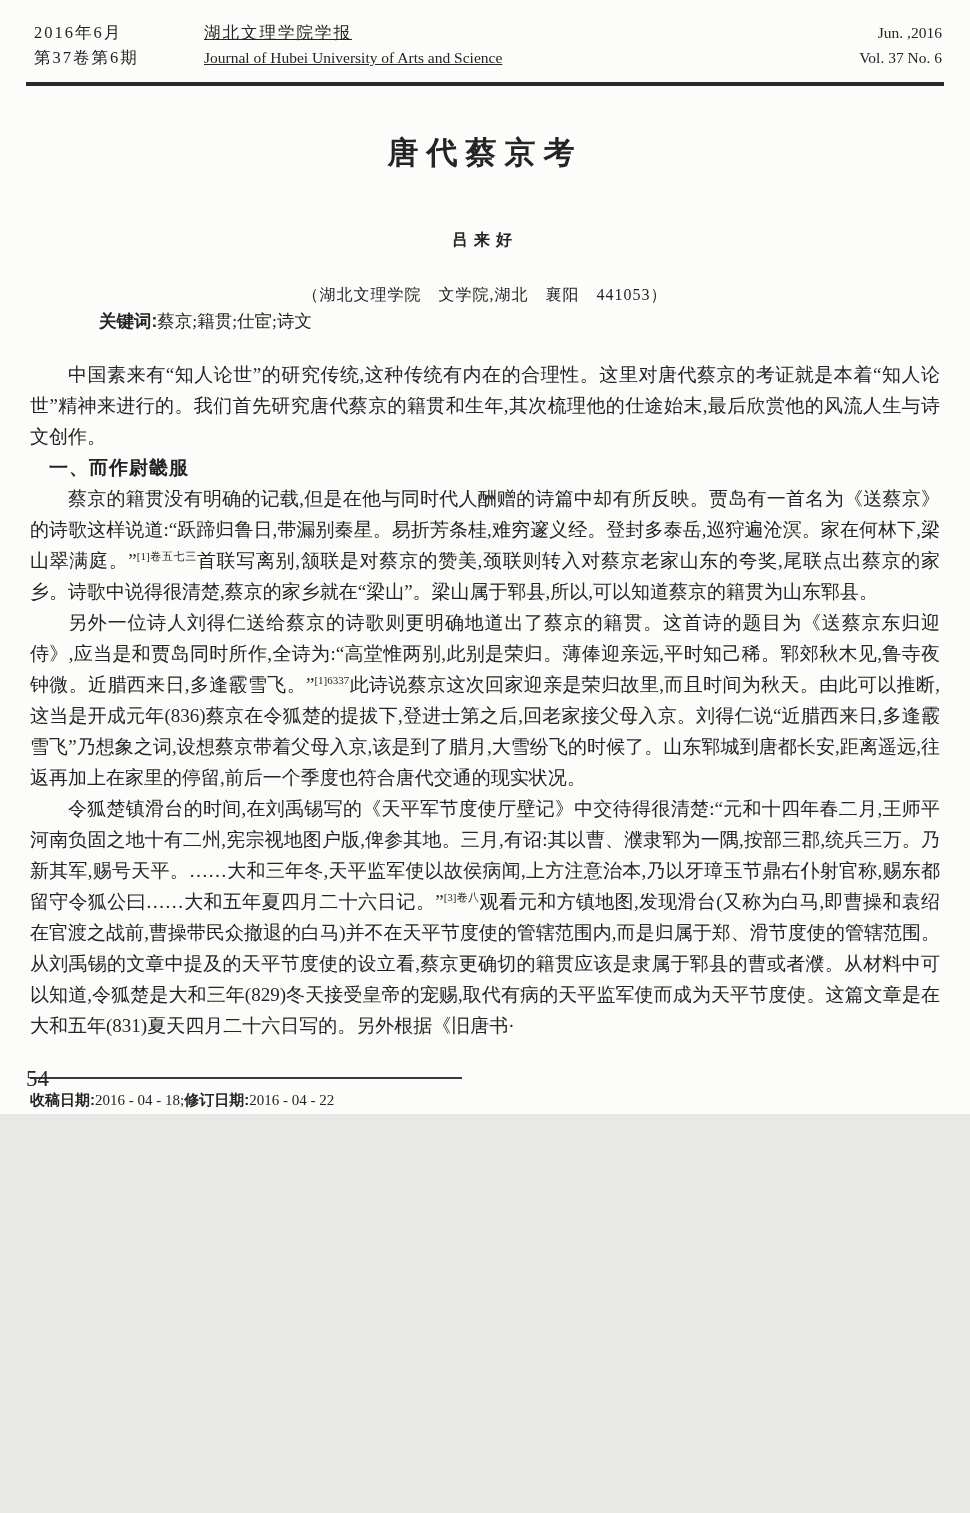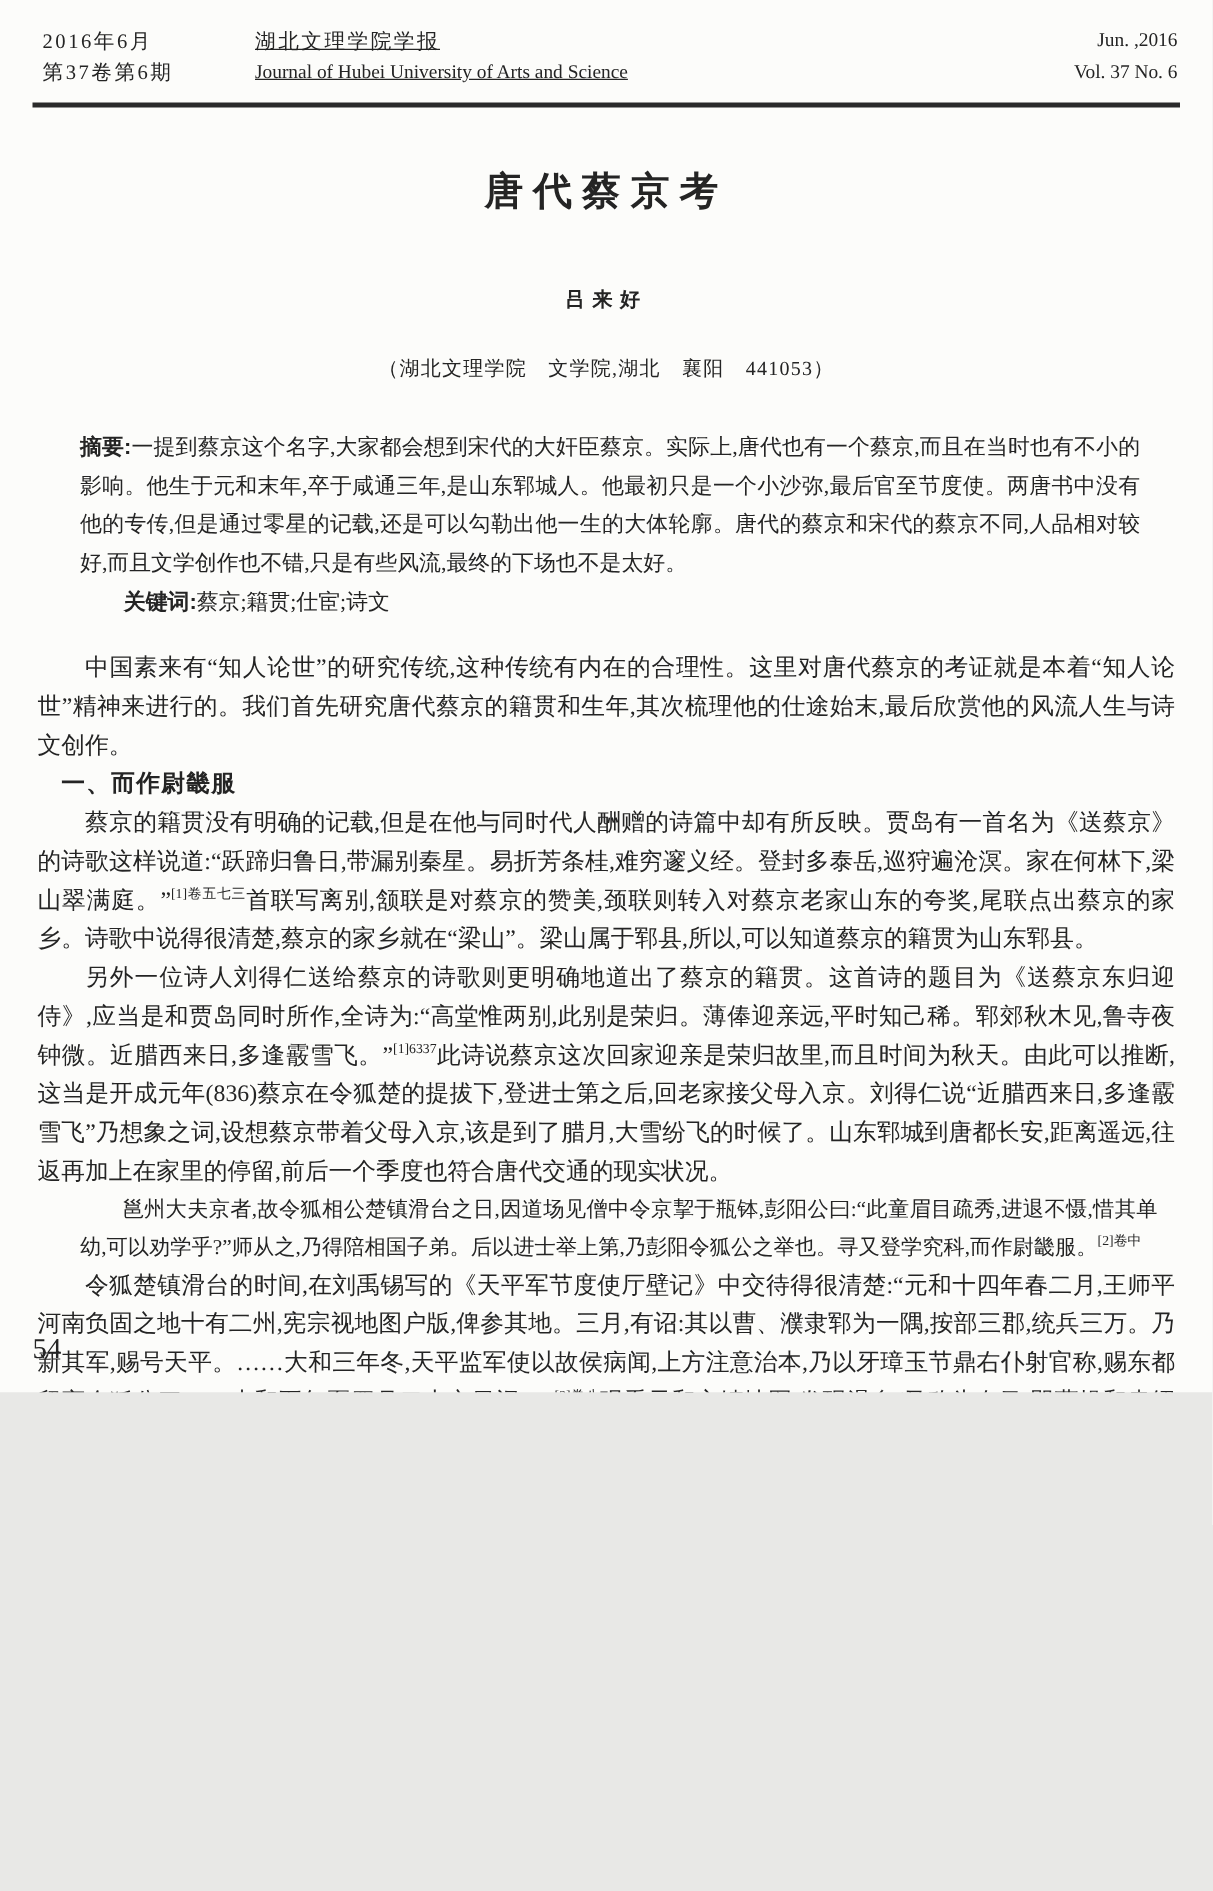--- a/index.html
+++ b/index.html
@@ -94,33 +94,37 @@
       <div>Jun. ,2016</div>
       <div>Vol. 37 No. 6</div>
     </div>
   </div>
   <div class="header-rule"></div>
 
   <div class="title">唐代蔡京考</div>
   <div class="author">吕来好</div>
   <div class="affiliation">（湖北文理学院　文学院,湖北　襄阳　441053）</div>
 
-  <div class="abstract">
-    <span class="para-indent"></span><b class="lab">摘要:</b><span>一提到蔡京这个名字,大家都会想到宋代的大奸臣蔡京。实际上,唐代也有一个蔡京,而且在当时也有不小的影响。他生于元和末年,卒于咸通三年,是山东郓城人。他最初只是一个小沙弥,最后官至节度使。两唐书中没有他的专传,但是通过零星的记载,还是可以勾勒出他一生的大体轮廓。唐代的蔡京和宋代的蔡京不同,人品相对较好,而且文学创作也不错,只是有些风流,最终的下场也不是太好。</span>
-  </div>
   <div class="meta-line indent-1em">
     <b class="lab">关键词:</b><span>蔡京;籍贯;仕宦;诗文</span>
   </div>
 
   <div class="article-body">
       <p class="body-para">中国素来有“知人论世”的研究传统,这种传统有内在的合理性。这里对唐代蔡京的考证就是本着“知人论世”精神来进行的。我们首先研究唐代蔡京的籍贯和生年,其次梳理他的仕途始末,最后欣赏他的风流人生与诗文创作。</p>
       <h3 class="section-heading">一、而作尉畿服</h3>
       <p class="body-para">蔡京的籍贯没有明确的记载,但是在他与同时代人酬赠的诗篇中却有所反映。贾岛有一首名为《送蔡京》的诗歌这样说道:“跃蹄归鲁日,带漏别秦星。易折芳条桂,难穷邃义经。登封多泰岳,巡狩遍沧溟。家在何林下,梁山翠满庭。”<sup class="cite">[1]卷五七三</sup>首联写离别,颔联是对蔡京的赞美,颈联则转入对蔡京老家山东的夸奖,尾联点出蔡京的家乡。诗歌中说得很清楚,蔡京的家乡就在“梁山”。梁山属于郓县,所以,可以知道蔡京的籍贯为山东郓县。</p>
       <p class="body-para">另外一位诗人刘得仁送给蔡京的诗歌则更明确地道出了蔡京的籍贯。这首诗的题目为《送蔡京东归迎侍》,应当是和贾岛同时所作,全诗为:“高堂惟两别,此别是荣归。薄俸迎亲远,平时知己稀。郓郊秋木见,鲁寺夜钟微。近腊西来日,多逢霰雪飞。”<sup class="cite">[1]6337</sup>此诗说蔡京这次回家迎亲是荣归故里,而且时间为秋天。由此可以推断,这当是开成元年(836)蔡京在令狐楚的提拔下,登进士第之后,回老家接父母入京。刘得仁说“近腊西来日,多逢霰雪飞”乃想象之词,设想蔡京带着父母入京,该是到了腊月,大雪纷飞的时候了。山东郓城到唐都长安,距离遥远,往返再加上在家里的停留,前后一个季度也符合唐代交通的现实状况。</p>
-      <div class="block-quote">邕州大夫京者,故令狐相公楚镇滑台之日,因道场见僧中令京挈于瓶钵,彭阳公曰:“此童眉目疏秀,进退不慑,惜其单幼,可以劝学乎?”师从之,乃得陪相国子弟。后以进士举上第,乃彭阳令狐公之举也。寻又登学究科,而作尉畿服。<sup class="cite">[2]卷中</sup></div>
       <p class="body-para">令狐楚镇滑台的时间,在刘禹锡写的《天平军节度使厅壁记》中交待得很清楚:“元和十四年春二月,王师平河南负固之地十有二州,宪宗视地图户版,俾参其地。三月,有诏:其以曹、濮隶郓为一隅,按部三郡,统兵三万。乃新其军,赐号天平。……大和三年冬,天平监军使以故侯病闻,上方注意治本,乃以牙璋玉节鼎右仆射官称,赐东都留守令狐公曰……大和五年夏四月二十六日记。”<sup class="cite">[3]卷八</sup>观看元和方镇地图,发现滑台(又称为白马,即曹操和袁绍在官渡之战前,曹操带民众撤退的白马)并不在天平节度使的管辖范围内,而是归属于郑、滑节度使的管辖范围。从刘禹锡的文章中提及的天平节度使的设立看,蔡京更确切的籍贯应该是隶属于郓县的曹或者濮。从材料中可以知道,令狐楚是大和三年(829)冬天接受皇帝的宠赐,取代有病的天平监军使而成为天平节度使。这篇文章是在大和五年(831)夏天四月二十六日写的。另外根据《旧唐书·</p>
     </div>
 
   <div class="footnote-rule"></div>
+  <div class="footer-notes">
+    <div>
+      <b class="lab">收稿日期:</b><span>2016 - 04 - 18;</span><b class="lab">修订日期:</b><span>2016 - 04 - 22</span>
+    </div>
+    <div>
+      <b class="lab">作者简介:</b><span>吕来好(1983— ),男,湖北襄阳人,湖北文理学院文学院讲师,博士,主要研究方向:中国古代文学。</span>
+    </div>
+  </div>
 
   <div class="page-number">54</div>
 
 </div>
 
 </body></html>

